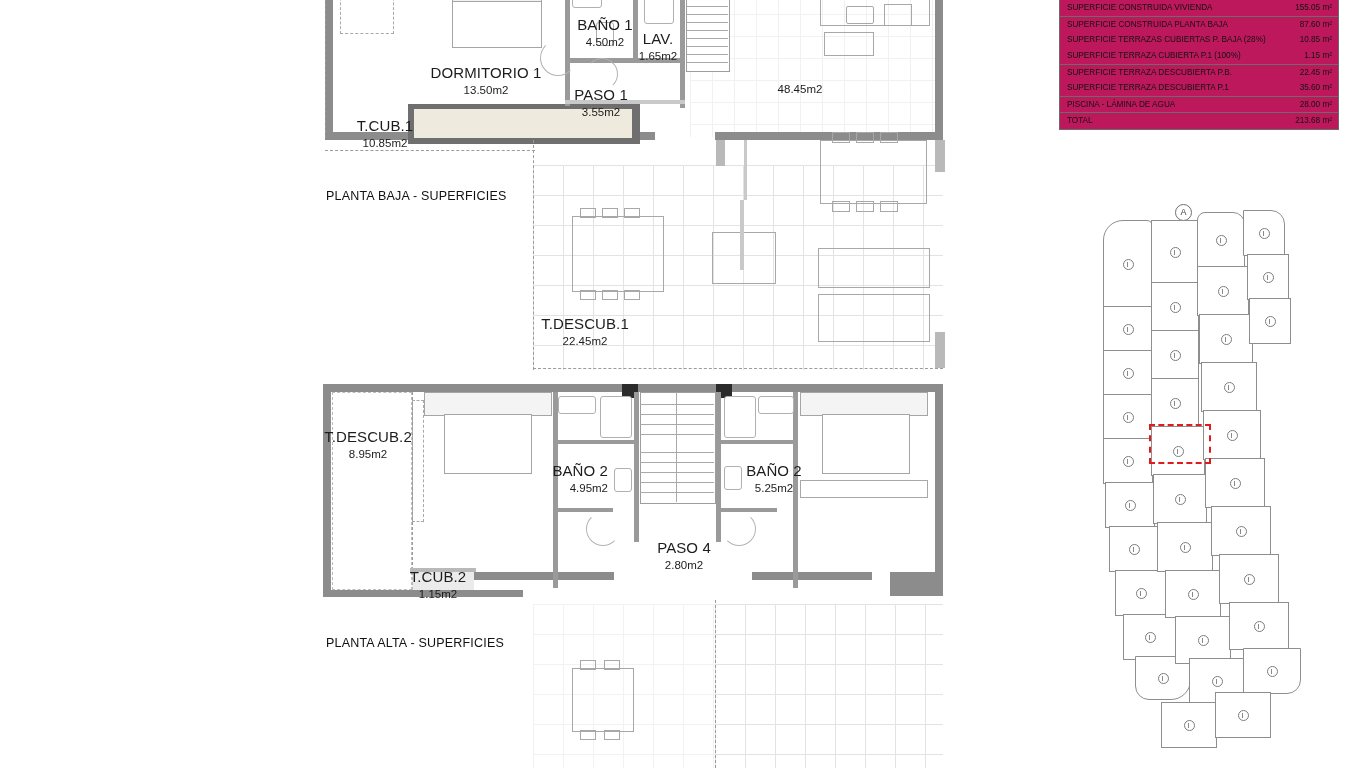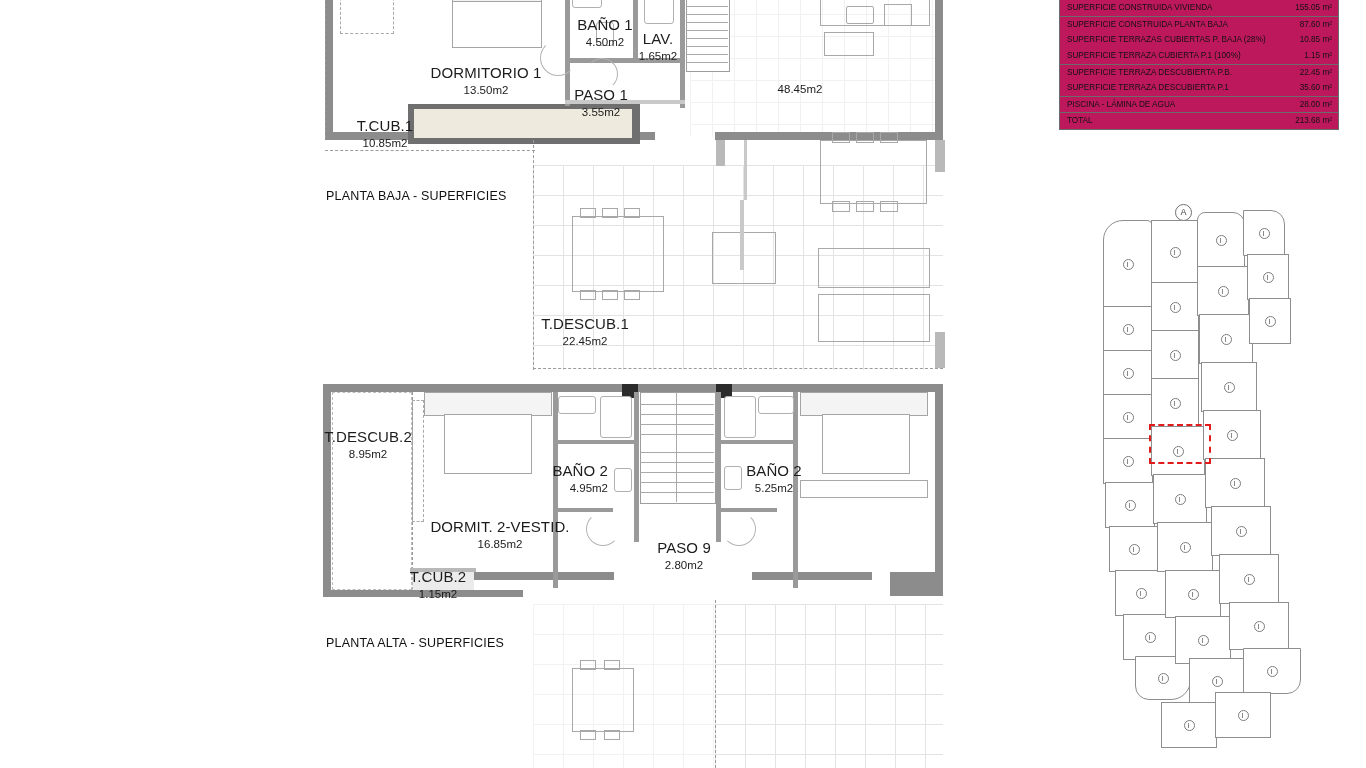--- a/index.html
+++ b/index.html
@@ -301,30 +301,26 @@
     <div class="outline" style="left:572px;top:668px;width:60px;height:62px;"></div>
     <div class="outline" style="left:580px;top:660px;width:14px;height:8px;"></div>
     <div class="outline" style="left:604px;top:660px;width:14px;height:8px;"></div>
     <div class="outline" style="left:580px;top:730px;width:14px;height:8px;"></div>
     <div class="outline" style="left:604px;top:730px;width:14px;height:8px;"></div>
 
     <div class="lbl" style="left:308px;top:428px;width:120px;">
       <span class="t">T.DESCUB.2</span>
       <span class="a">8.95m2</span>
     </div>
-    <div class="lbl" style="left:405px;top:518px;width:190px;">
-      <span class="t">DORMIT. 2-VESTID.</span>
-      <span class="a">16.85m2</span>
-    </div>
     <div class="lbl" style="left:516px;top:462px;width:92px;text-align:right;">
       <span class="t">BAÑO 2</span>
       <span class="a">4.95m2</span>
     </div>
     <div class="lbl" style="left:638px;top:539px;width:92px;">
-      <span class="t">PASO 9</span>
+      <span class="t">PASO 4</span>
       <span class="a">2.80m2</span>
     </div>
     <div class="lbl" style="left:728px;top:462px;width:92px;">
       <span class="t">BAÑO 2</span>
       <span class="a">5.25m2</span>
     </div>
     <div class="lbl" style="left:388px;top:568px;width:100px;">
       <span class="t">T.CUB.2</span>
       <span class="a">1.15m2</span>
     </div>

